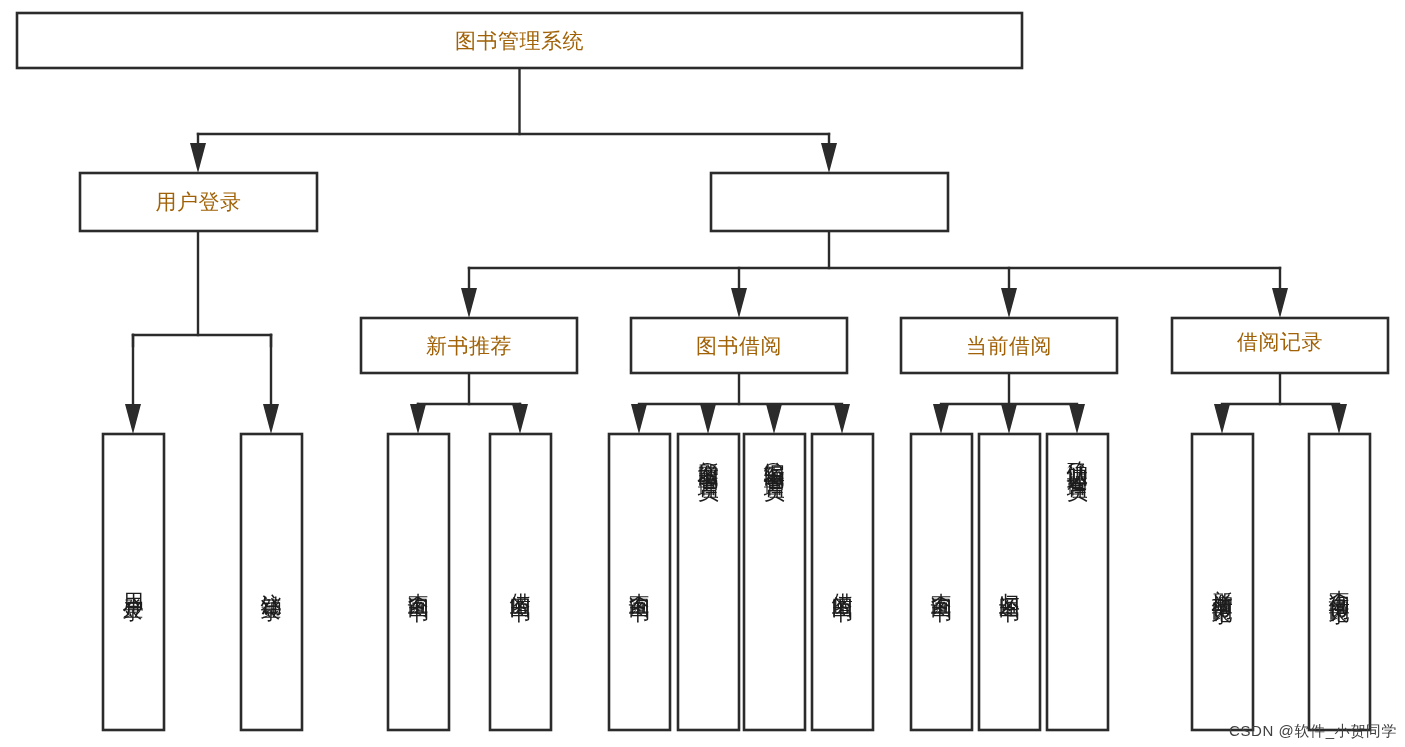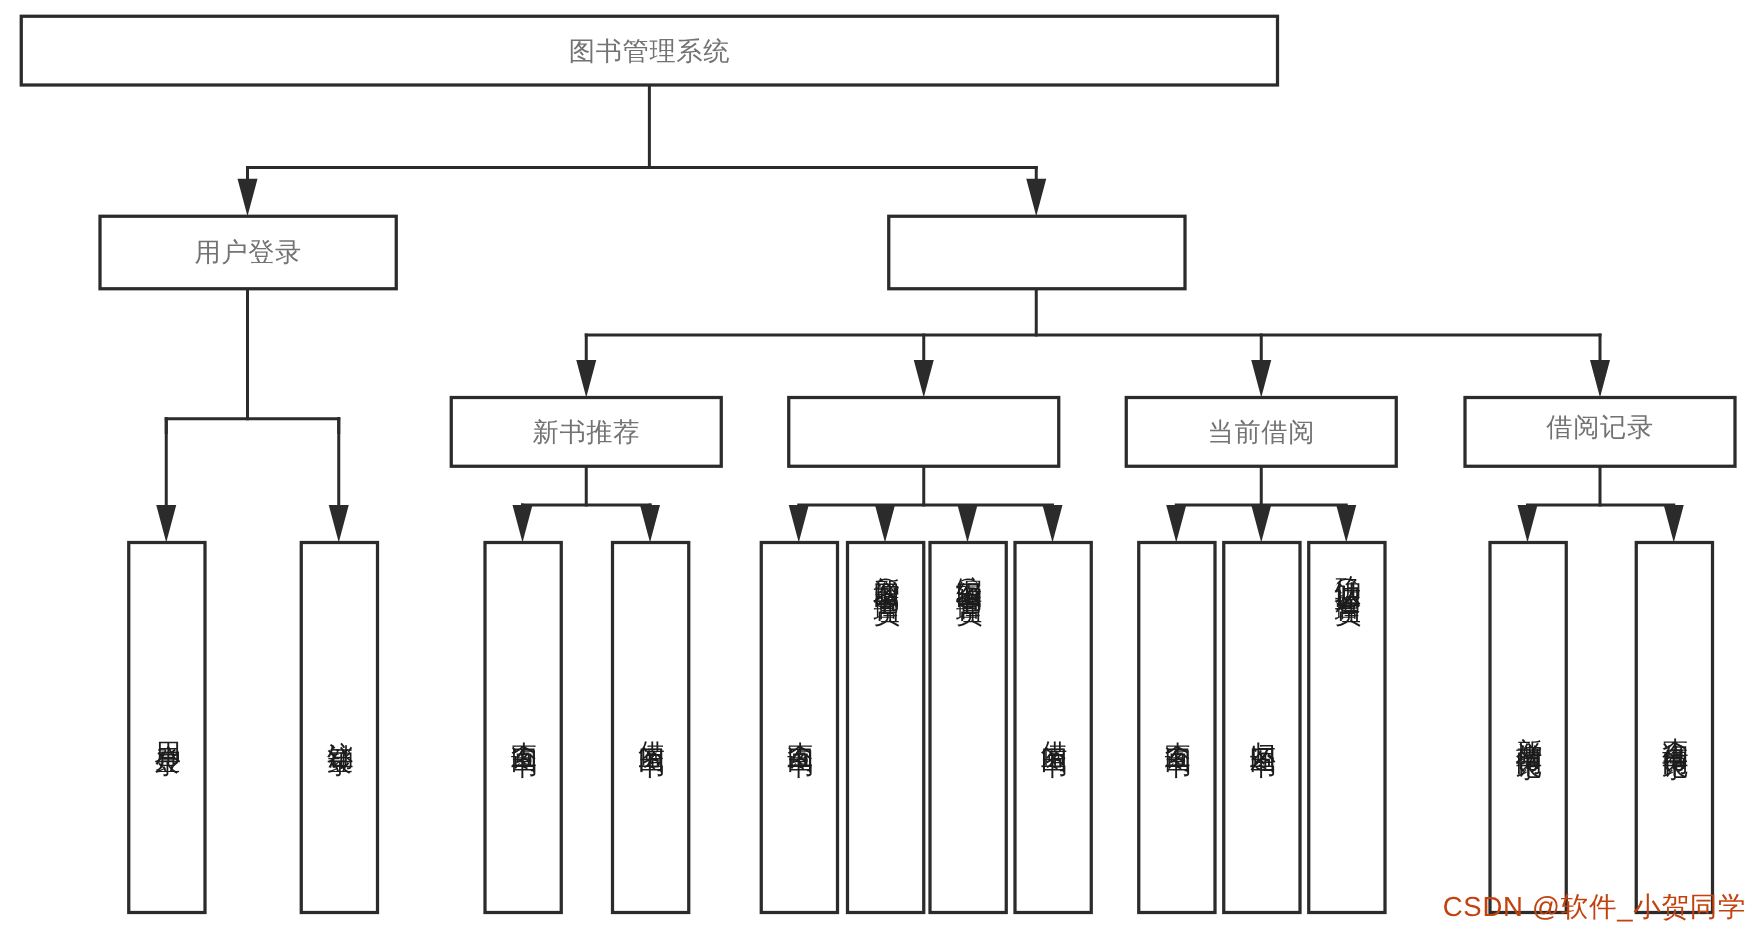--- a/index.html
+++ b/index.html
@@ -66,31 +66,31 @@
   .hlabel-wrap {
     position: absolute;
     display: flex;
     align-items: center;
     justify-content: center;
     pointer-events: none;
   }
   .hlabel-text {
     font-family: "Liberation Sans", "DejaVu Sans", sans-serif;
     font-size: 21px;
-    color: #737373;
+    color: #a16207;
     white-space: nowrap;
     letter-spacing: 0.5px;
   }
   #watermark {
     position: absolute;
     right: 8px;
     bottom: 6px;
     font-family: "Liberation Sans", "DejaVu Sans", sans-serif;
-    font-size: 22px;
-    color: #c2410c;
+    font-size: 15px;
+    color: #404040;
     letter-spacing: 0.6px;
     user-select: none;
     pointer-events: none;
   }
 </style>
 </head>
 <body>
 
 <div id="diagram-root">
 
@@ -198,20 +198,23 @@
     <span class="hlabel-text">图书管理系统</span>
   </div>
 
   <div class="hlabel-wrap" style="left:80px; top:173px; width:237px; height:58px;">
     <span class="hlabel-text">用户登录</span>
   </div>
 
   <div class="hlabel-wrap" style="left:361px; top:318px; width:216px; height:55px;">
     <span class="hlabel-text">新书推荐</span>
   </div>
+  <div class="hlabel-wrap" style="left:631px; top:318px; width:216px; height:55px;">
+    <span class="hlabel-text">图书借阅</span>
+  </div>
   <div class="hlabel-wrap" style="left:901px; top:318px; width:216px; height:55px;">
     <span class="hlabel-text">当前借阅</span>
   </div>
   <div class="hlabel-wrap" style="left:1172px; top:318px; width:216px; height:48px;">
     <span class="hlabel-text">借阅记录</span>
   </div>
 
   <div class="vlabel-wrap" style="left:103px; top:434px; width:61px; height:296px;">
     <span class="vlabel-text">用户登录</span>
   </div>

